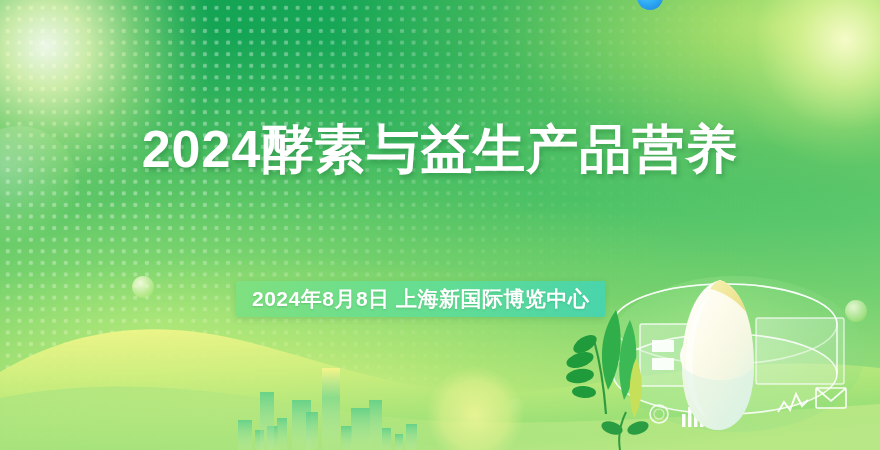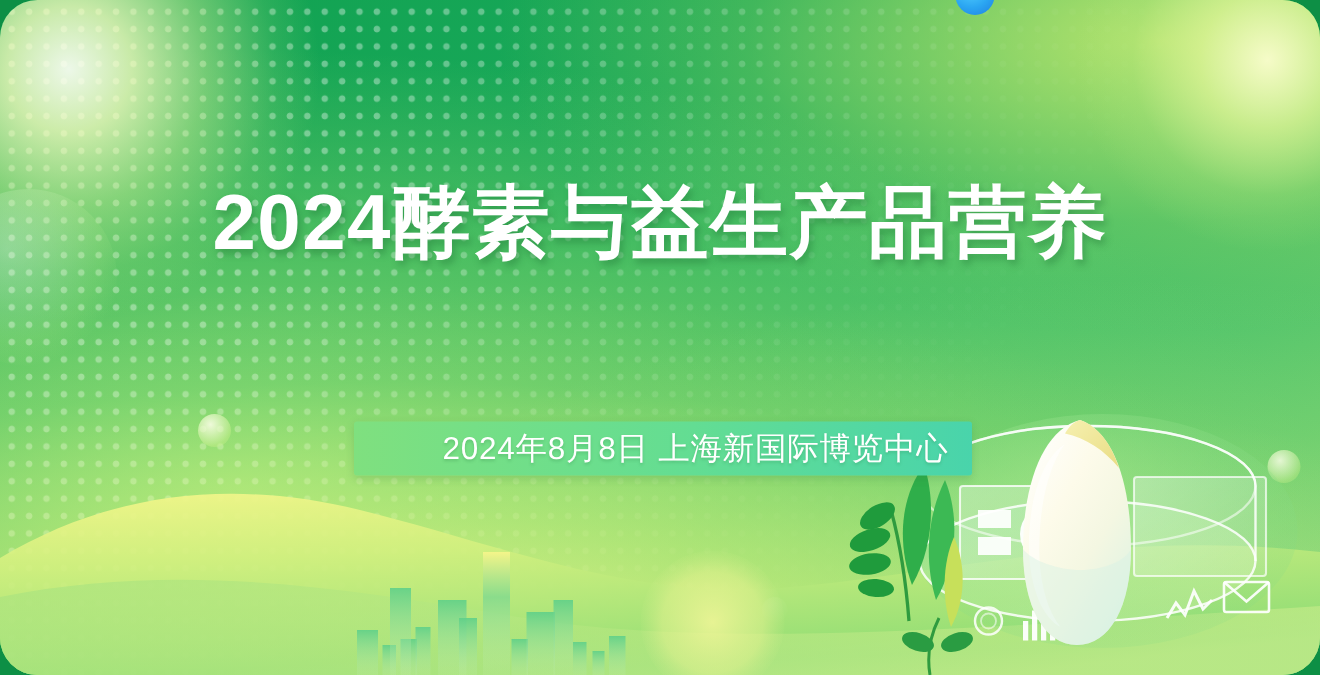--- a/index.html
+++ b/index.html
@@ -4,21 +4,20 @@
 <style>
   * { margin:0; padding:0; box-sizing:border-box; }
   html,body{
     width:880px; height:450px; overflow:hidden;
     font-family:"Liberation Sans","DejaVu Sans",sans-serif;
     background:#0d8f45;
   }
   #banner{
     position:relative; width:880px; height:450px; overflow:hidden;
     background:#16a356;
-    border-radius:25px;
   }
 
   
   .layer{ position:absolute; inset:0; }
 
   
   #bg-base{
     background:
       linear-gradient(135deg,#0fa04f 0%, #19a95a 38%, #3fbd68 65%, #6fcf70 100%);
   }
@@ -97,22 +96,22 @@
   
   #subtitle-badge{
     position:absolute; left:236px; top:281px; z-index:21;
     height:36px; padding:0 16px;
     display:flex; align-items:center;
     background:linear-gradient(90deg,#7fe07f 0%, #63dd93 55%, #49d4ab 100%);
     border-radius:2px;
     box-shadow:0 2px 6px rgba(40,120,60,.20);
   }
   #subtitle-text{
-    color:#ffffff; font-size:21px; font-weight:normal; letter-spacing:.5px;
-    white-space:nowrap; text-shadow:0 1px 2px rgba(40,120,60,.25);margin-left:43px;
+    color:#ffffff; font-size:21px; font-weight:bold; letter-spacing:.5px;
+    white-space:nowrap; text-shadow:0 1px 2px rgba(40,120,60,.25);
   }
   #skyline{ position:absolute; left:210px; top:330px; z-index:6; }
   #capsule-scene{ position:absolute; left:560px; top:262px; z-index:12; }
 
   svg{ display:block; }
 </style>
 </head>
 <body>
 
 <div id="banner">

